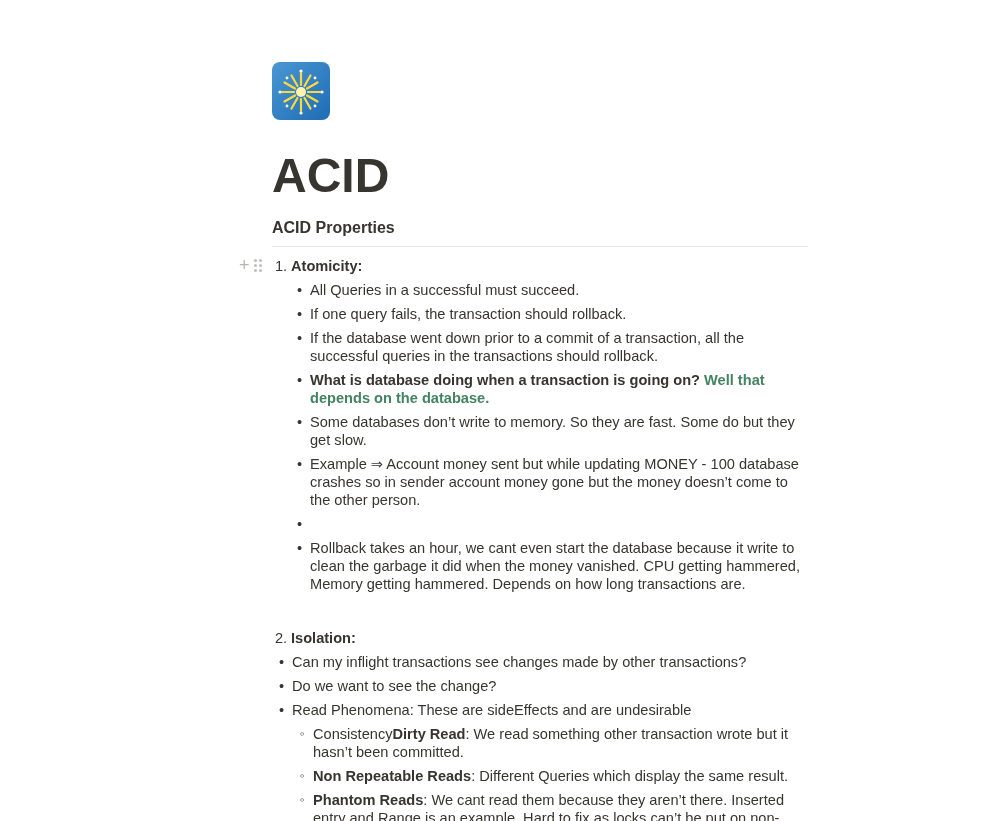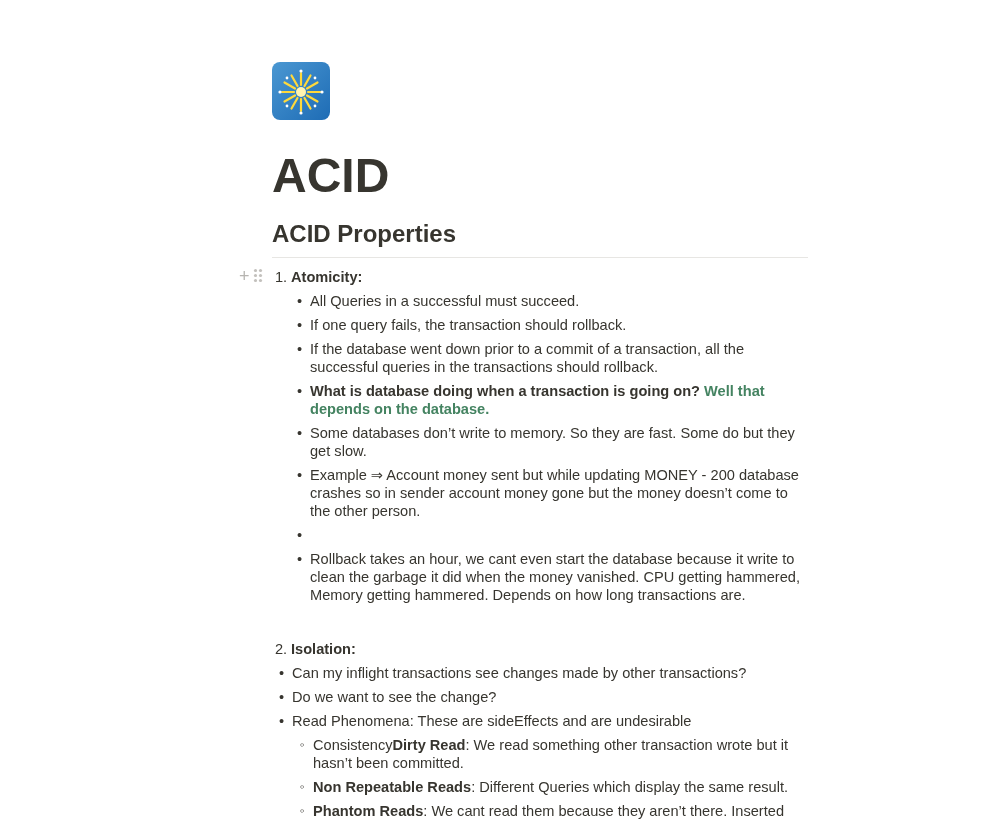--- a/index.html
+++ b/index.html
@@ -5,21 +5,21 @@
   * { margin:0; padding:0; box-sizing:border-box; }
   html, body { width:1005px; height:821px; background:#ffffff; overflow:hidden; }
   body { font-family:"Liberation Sans","DejaVu Sans",sans-serif; color:#37352f; }
   .viewport { position:relative; width:1005px; height:821px; overflow:hidden; }
   .content { position:absolute; left:272px; top:0; width:536px; }
 
   .page-icon { margin-top:62px; width:58px; height:58px; cursor:pointer; }
   .page-icon svg { display:block; }
 
   .title { margin-top:27px; font-size:48px; line-height:1.2; font-weight:700; color:#37352f; cursor:text; }
-  .heading { margin-top:13px; font-size:24px; line-height:1.3; font-weight:700; padding-bottom:8px; cursor:text; }
+  .heading { margin-top:13px; font-size:16px; line-height:1.3; font-weight:700; padding-bottom:8px; cursor:text; }
   .divider { border-top:1px solid #e7e6e3; margin-bottom:7px; }
 
   .numbered-item { position:relative; display:flex; padding:3px 0; margin-left:3px;
                    font-size:14.6px; line-height:18px; cursor:text; }
   .num { width:16px; flex:none; }
   .num-label { font-weight:700; }
 
   .bullet { display:flex; padding:3px 0; font-size:14.6px; line-height:18px; cursor:text; }
   .marker { width:17px; flex:none; padding-left:4px; }
   .marker.open { font-size:13px; }
@@ -120,21 +120,21 @@
         <div class="bullet">
           <span class="marker">•</span>
           <div class="btext"><span class="seg bold">What is database doing when a transaction is going on? </span><span class="seg bold-green">Well that depends on the database.</span></div>
         </div>
         <div class="bullet">
           <span class="marker">•</span>
           <div class="btext"><span class="seg">Some databases don’t write to memory. So they are fast. Some do but they get slow.</span></div>
         </div>
         <div class="bullet">
           <span class="marker">•</span>
-          <div class="btext"><span class="seg">Example ⇒ Account money sent but while updating MONEY - 200 database crashes so in sender account money gone but the money doesn’t come to the other person.</span></div>
+          <div class="btext"><span class="seg">Example ⇒ Account money sent but while updating MONEY - 100 database crashes so in sender account money gone but the money doesn’t come to the other person.</span></div>
         </div>
         <div class="bullet">
           <span class="marker">•</span>
         </div>
         <div class="bullet">
           <span class="marker">•</span>
           <div class="btext"><span class="seg">Rollback takes an hour, we cant even start the database because it write to clean the garbage it did when the money vanished. CPU getting hammered, Memory getting hammered. Depends on how long transactions are.</span></div>
         </div>
       </div>
 

